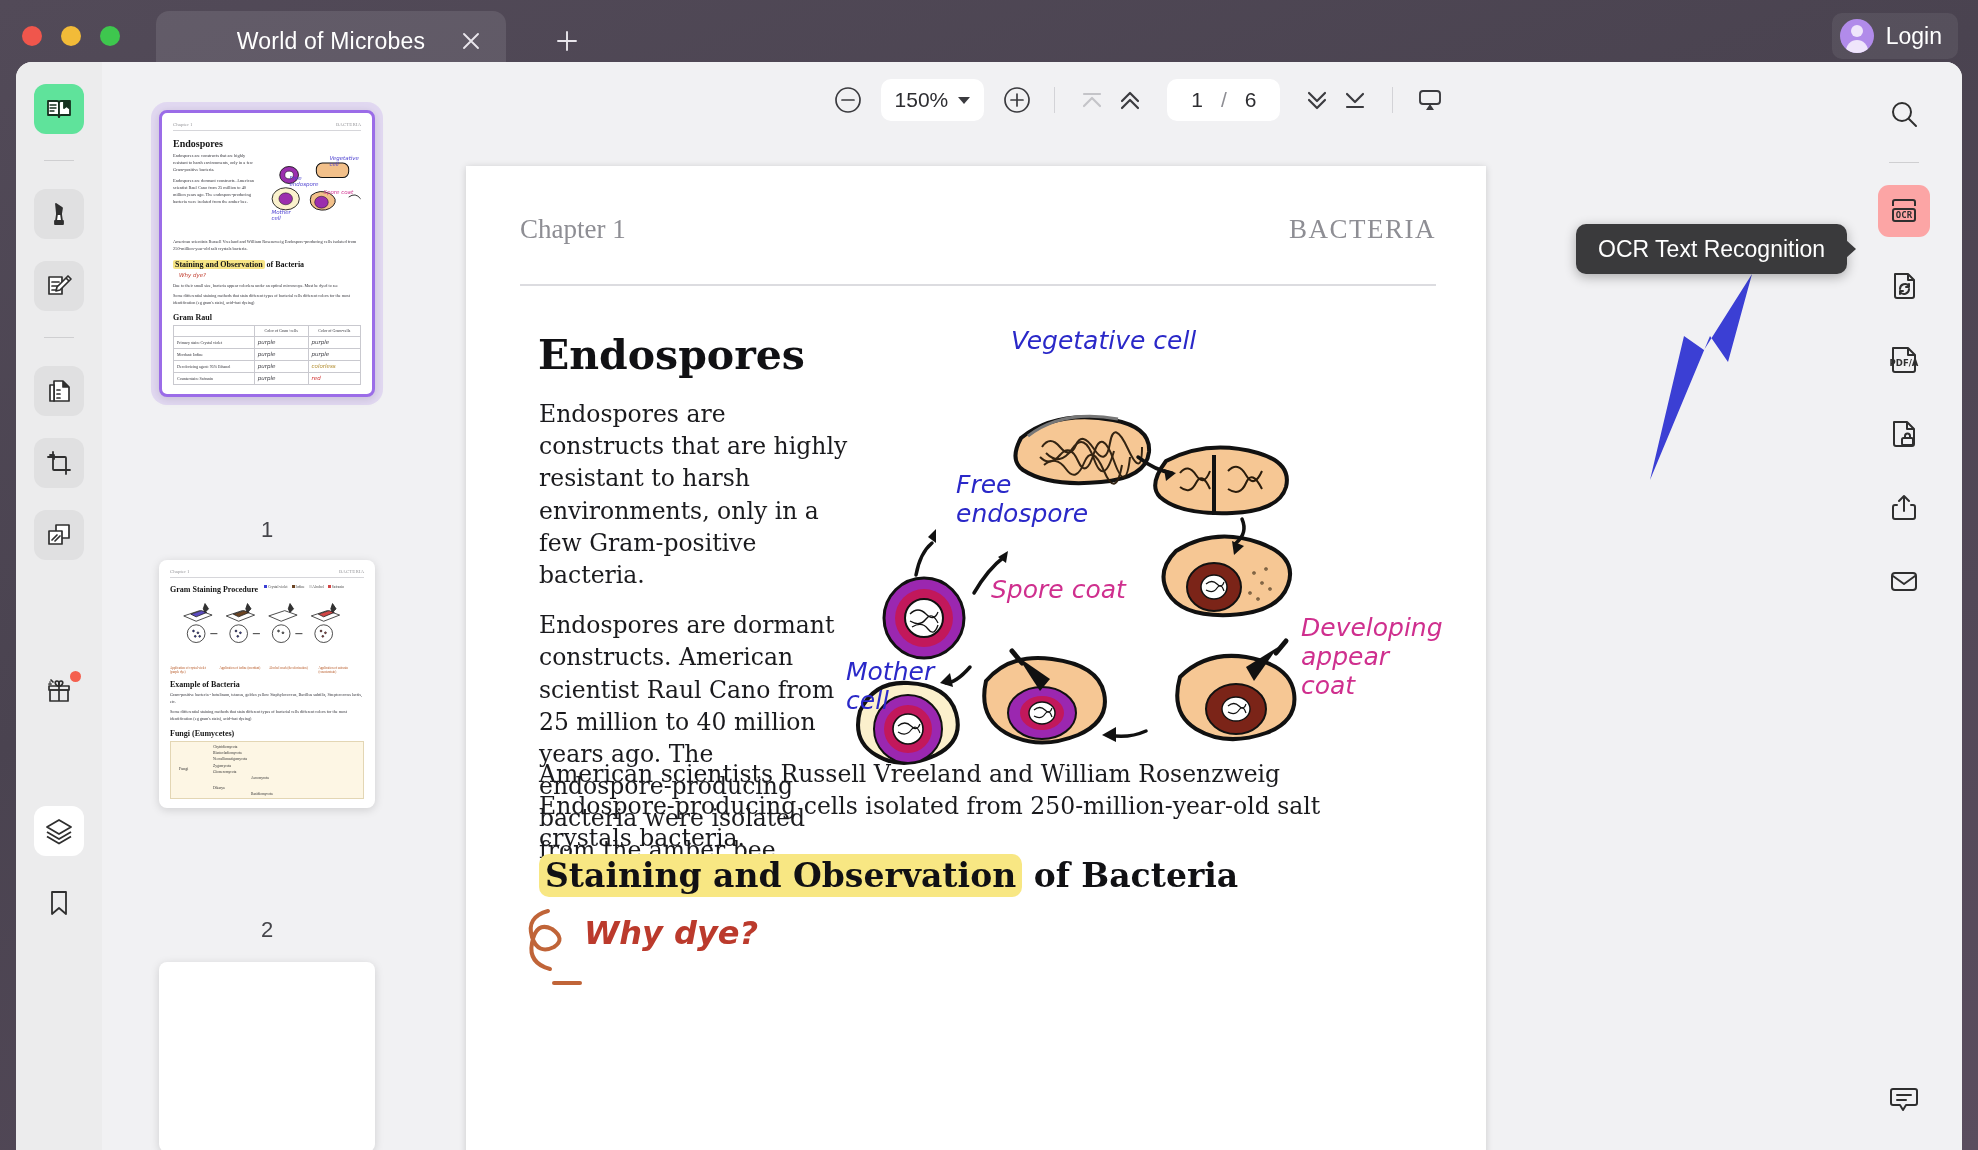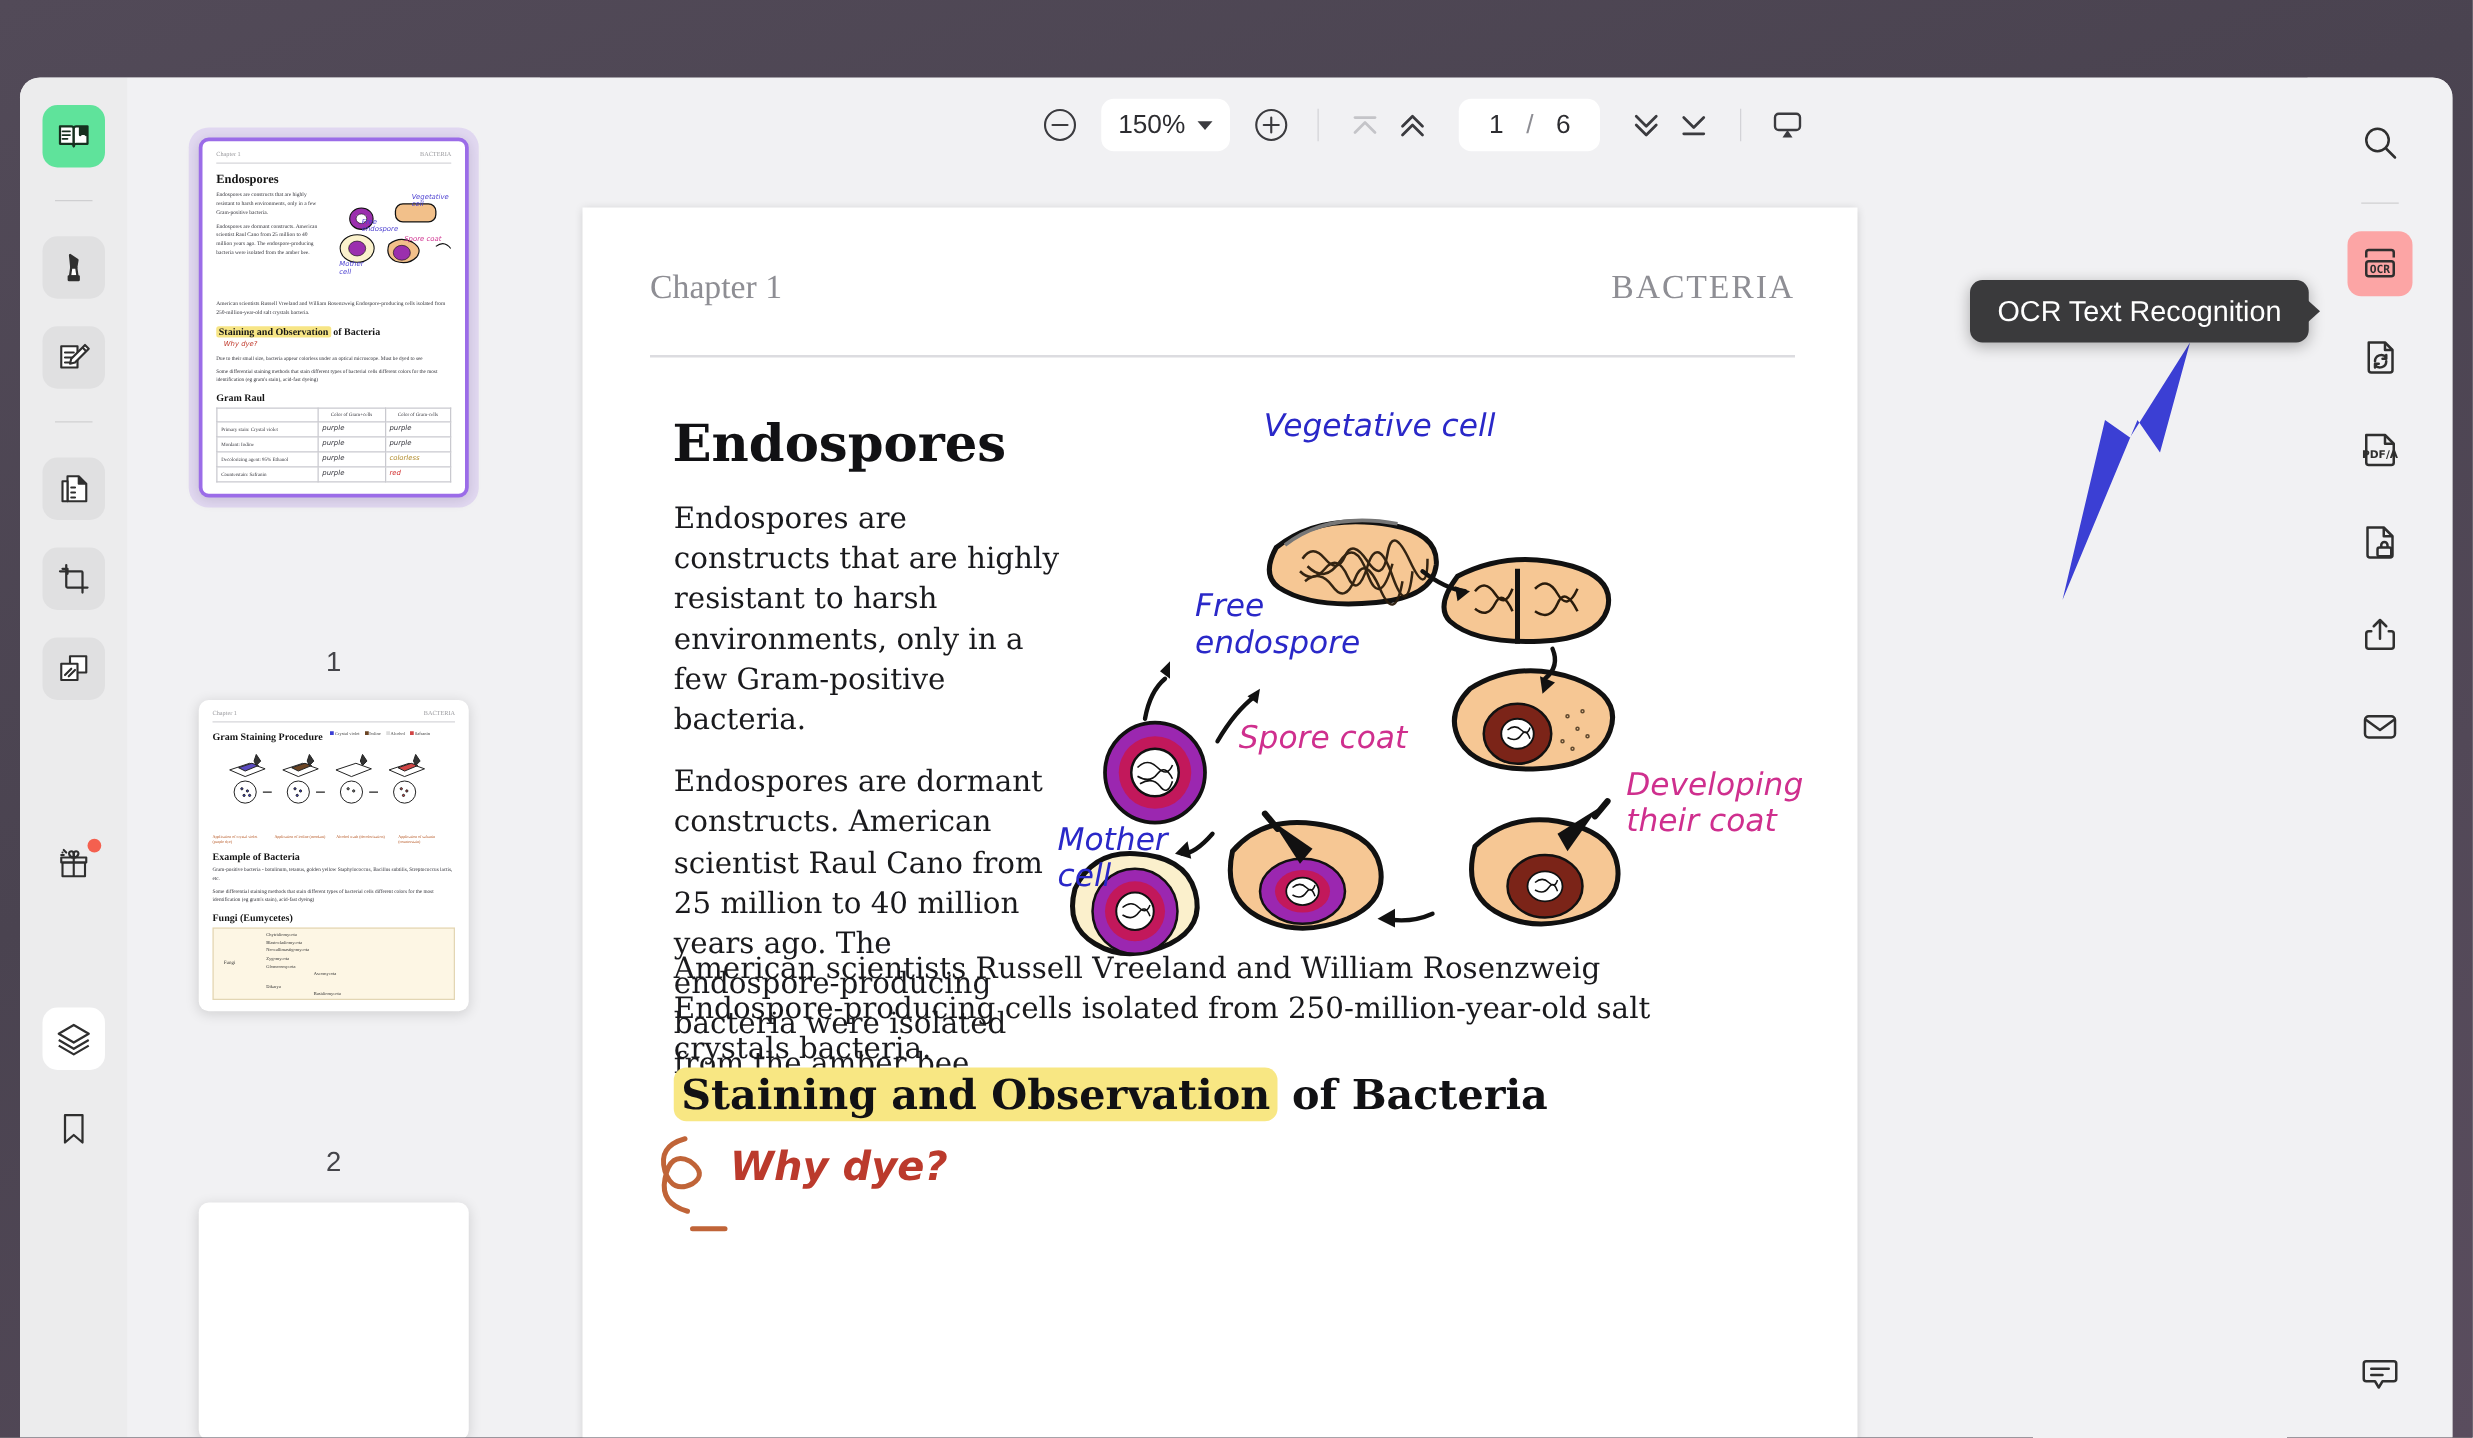--- a/index.html
+++ b/index.html
@@ -265,20 +265,47 @@
     border-top: 9px solid transparent; border-bottom: 9px solid transparent;
     border-left: 10px solid #3a3a3c;
   }
   .bigarrow { position: absolute; top: 270px; left: 1640px; z-index: 39; pointer-events: none; }
 </style>
 </head>
 <body>
 
 <div id="app">
 
+  <div class="titlebar">
+    <div class="traffic">
+      <div class="tl red"></div>
+      <div class="tl yellow"></div>
+      <div class="tl green"></div>
+    </div>
+
+    <div class="tab">
+      <span class="tab-title">World of Microbes</span>
+      <span class="tab-close">
+        <svg width="22" height="22" viewBox="0 0 22 22">
+            <path d="M4 4 L18 18 M18 4 L4 18" stroke="currentColor" stroke-width="1.9" stroke-linecap="round" fill="none"></path>
+          </svg>
+      </span>
+    </div>
+
+    <div class="tab-add">
+      <svg width="28" height="28" viewBox="0 0 28 28">
+          <path d="M14 5 V23 M5 14 H23" stroke="currentColor" stroke-width="1.9" stroke-linecap="round" fill="none"></path>
+        </svg>
+    </div>
+
+    <div class="login">
+      <span class="avatar"></span>
+      <span class="login-label">Login</span>
+    </div>
+  </div>
 
   <div class="shell">
 
     <div class="rail">
       <div style="height:22px"></div>
       <div class="rail-btn active">
         <svg width="30" height="30" viewBox="0 0 30 30" fill="none" stroke="#16301f" stroke-width="1.8" stroke-linejoin="round">
           <path d="M4 7 h9 a2 2 0 0 1 2 2 v14 a2 2 0 0 0 -2 -2 H4z" fill="#fff"></path>
           <path d="M26 7 h-9 a2 2 0 0 0 -2 2 v14 a2 2 0 0 1 2 -2 h9z" fill="#fff"></path>
           <path d="M20 7 v7 l2.5 -2 L25 14 V7" fill="#16301f"></path>
@@ -706,21 +733,21 @@
               <path d="M70 214 q4 -22 16 -32"></path>
                 <path d="M82 176 l8 -8 l0 14" fill="#111" stroke="none"></path>
             </g>
           </svg>
 
           <div class="ink-label ink-blue" style="top:-34px; left:165px;">Vegetative cell</div>
           <div class="ink-label ink-blue" style="top:110px; left:110px;">Free
 endospore</div>
           <div class="ink-label ink-pink" style="top:215px; left:145px;">Spore coat</div>
           <div class="ink-label ink-pink" style="top:253px; left:455px;">Developing
-their coat</div>
+appear coat</div>
           <div class="ink-label ink-blue" style="top:297px; left:0px;">Mother
 cell</div>
         </div>
 
         <div class="pg-wide">
           <p>American scientists Russell Vreeland and William Rosenzweig Endospore-producing cells isolated from 250-million-year-old salt crystals bacteria.</p>
         </div>
 
         <h2 class="pg-h2">
           <span class="hl-yellow">Staining and Observation</span><span> of Bacteria</span>

